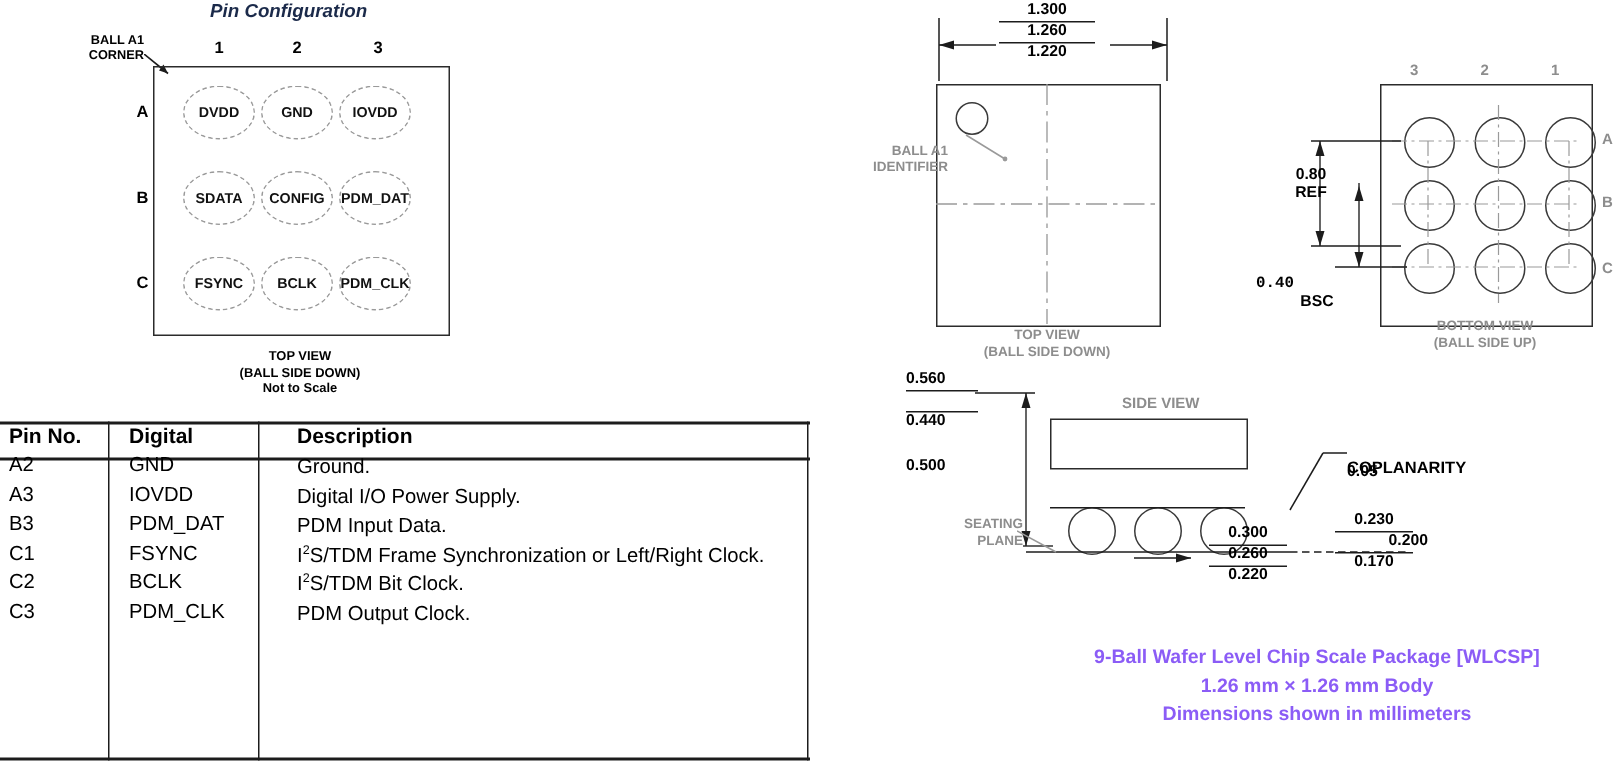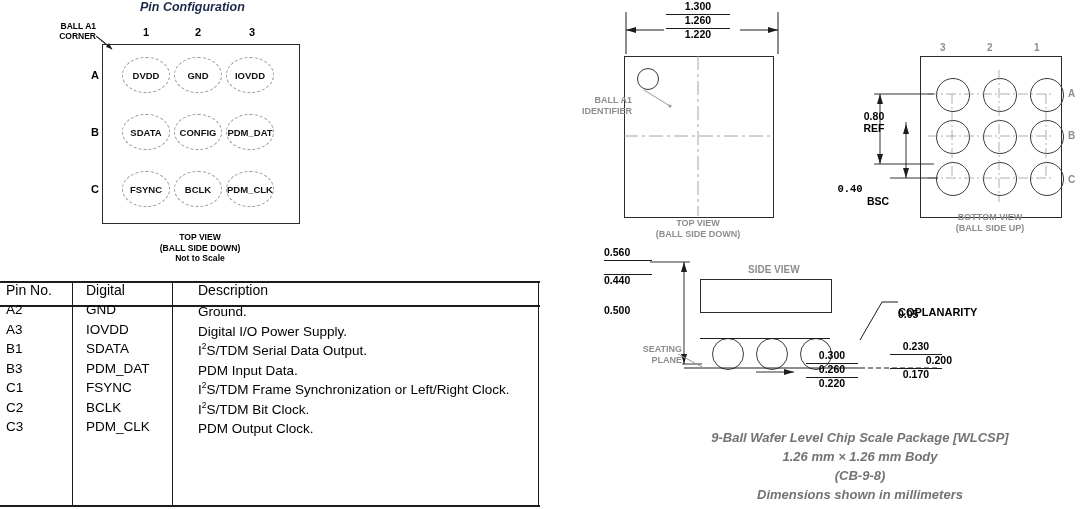--- a/index.html
+++ b/index.html
@@ -73,21 +73,21 @@
     width: 540px;
     border-collapse: collapse;
     font-size: 13.5px;
   }
   #pin-table th, #pin-table td {
     text-align: left;
     padding: 1px 6px 2px 6px;
     vertical-align: top;
   }
   #pin-table thead th {
-    font-weight: normal;
+    font-weight: bold;
     font-size: 14px;
     padding-bottom: 3px;
   }
   #pin-table .c0 { width: 68px; }
   #pin-table .c1 { width: 100px; }
   .tbl-line-top {
     left: 0px; top: 281px; width: 540px; height: 2px; background: #1c1c1c;
   }
   .tbl-line-head {
     left: 0px; top: 305px; width: 540px; height: 1.5px; background: #1c1c1c;
@@ -165,28 +165,27 @@
   }
   #sideview-label {
     left: 748px; top: 264px;
     color: #8d8d8d;
     font-size: 10px;
     font-weight: bold;
   }
 
   
   #footer-notes {
-    left: 660px; top: 428px;
+    left: 678px; top: 428px;
     width: 400px;
     text-align: center;
-    font-style: italic;
     font-weight: bold;
     font-size: 13px;
     line-height: 19px;
-    color: #737373;
+    color: #8b5cf6;
   }
 </style>
 </head>
 <body>
 
 <div class="abs" id="pin-config-title">Pin Configuration</div>
 
 <div class="abs" id="ball-a1-corner-label">BALL A1<br>CORNER</div>
 <svg class="abs corner-arrow" width="22" height="18">
   <line x1="0" y1="0" x2="16" y2="13" stroke="#1c1c1c" stroke-width="1.1"></line>
@@ -257,25 +256,20 @@
   <tbody>
     <tr>
       <td>A2</td>
       <td>GND</td>
       <td><span>Ground.</span><sup></sup><span></span></td>
     </tr>
     <tr>
       <td>A3</td>
       <td>IOVDD</td>
       <td><span>Digital I/O Power Supply.</span><sup></sup><span></span></td>
-    </tr>
-    <tr>
-      <td>B1</td>
-      <td>SDATA</td>
-      <td><span>I</span><sup>2</sup><span>S/TDM Serial Data Output.</span></td>
     </tr>
     <tr>
       <td>B3</td>
       <td>PDM_DAT</td>
       <td><span>PDM Input Data.</span><sup></sup><span></span></td>
     </tr>
     <tr>
       <td>C1</td>
       <td>FSYNC</td>
       <td><span>I</span><sup>2</sup><span>S/TDM Frame Synchronization or Left/Right Clock.</span></td>
@@ -436,15 +430,14 @@
 
 <div class="abs dim-text" style="left:880px; top:340px; width:72px;">0.230</div>
 <div class="abs dim-rule" style="left:890px; top:354px; width:52px;"></div>
 <div class="abs dim-text" style="left:880px; top:354px; width:72px;text-align:right;">0.200</div>
 <div class="abs dim-rule" style="left:890px; top:368px; width:52px;"></div>
 <div class="abs dim-text" style="left:880px; top:368px; width:72px;">0.170</div>
 
 <div class="abs" id="footer-notes">
   <div>9-Ball Wafer Level Chip Scale Package [WLCSP]</div>
   <div>1.26 mm × 1.26 mm Body</div>
-  <div>(CB-9-8)</div>
   <div>Dimensions shown in millimeters</div>
 </div>
 
 </body></html>

